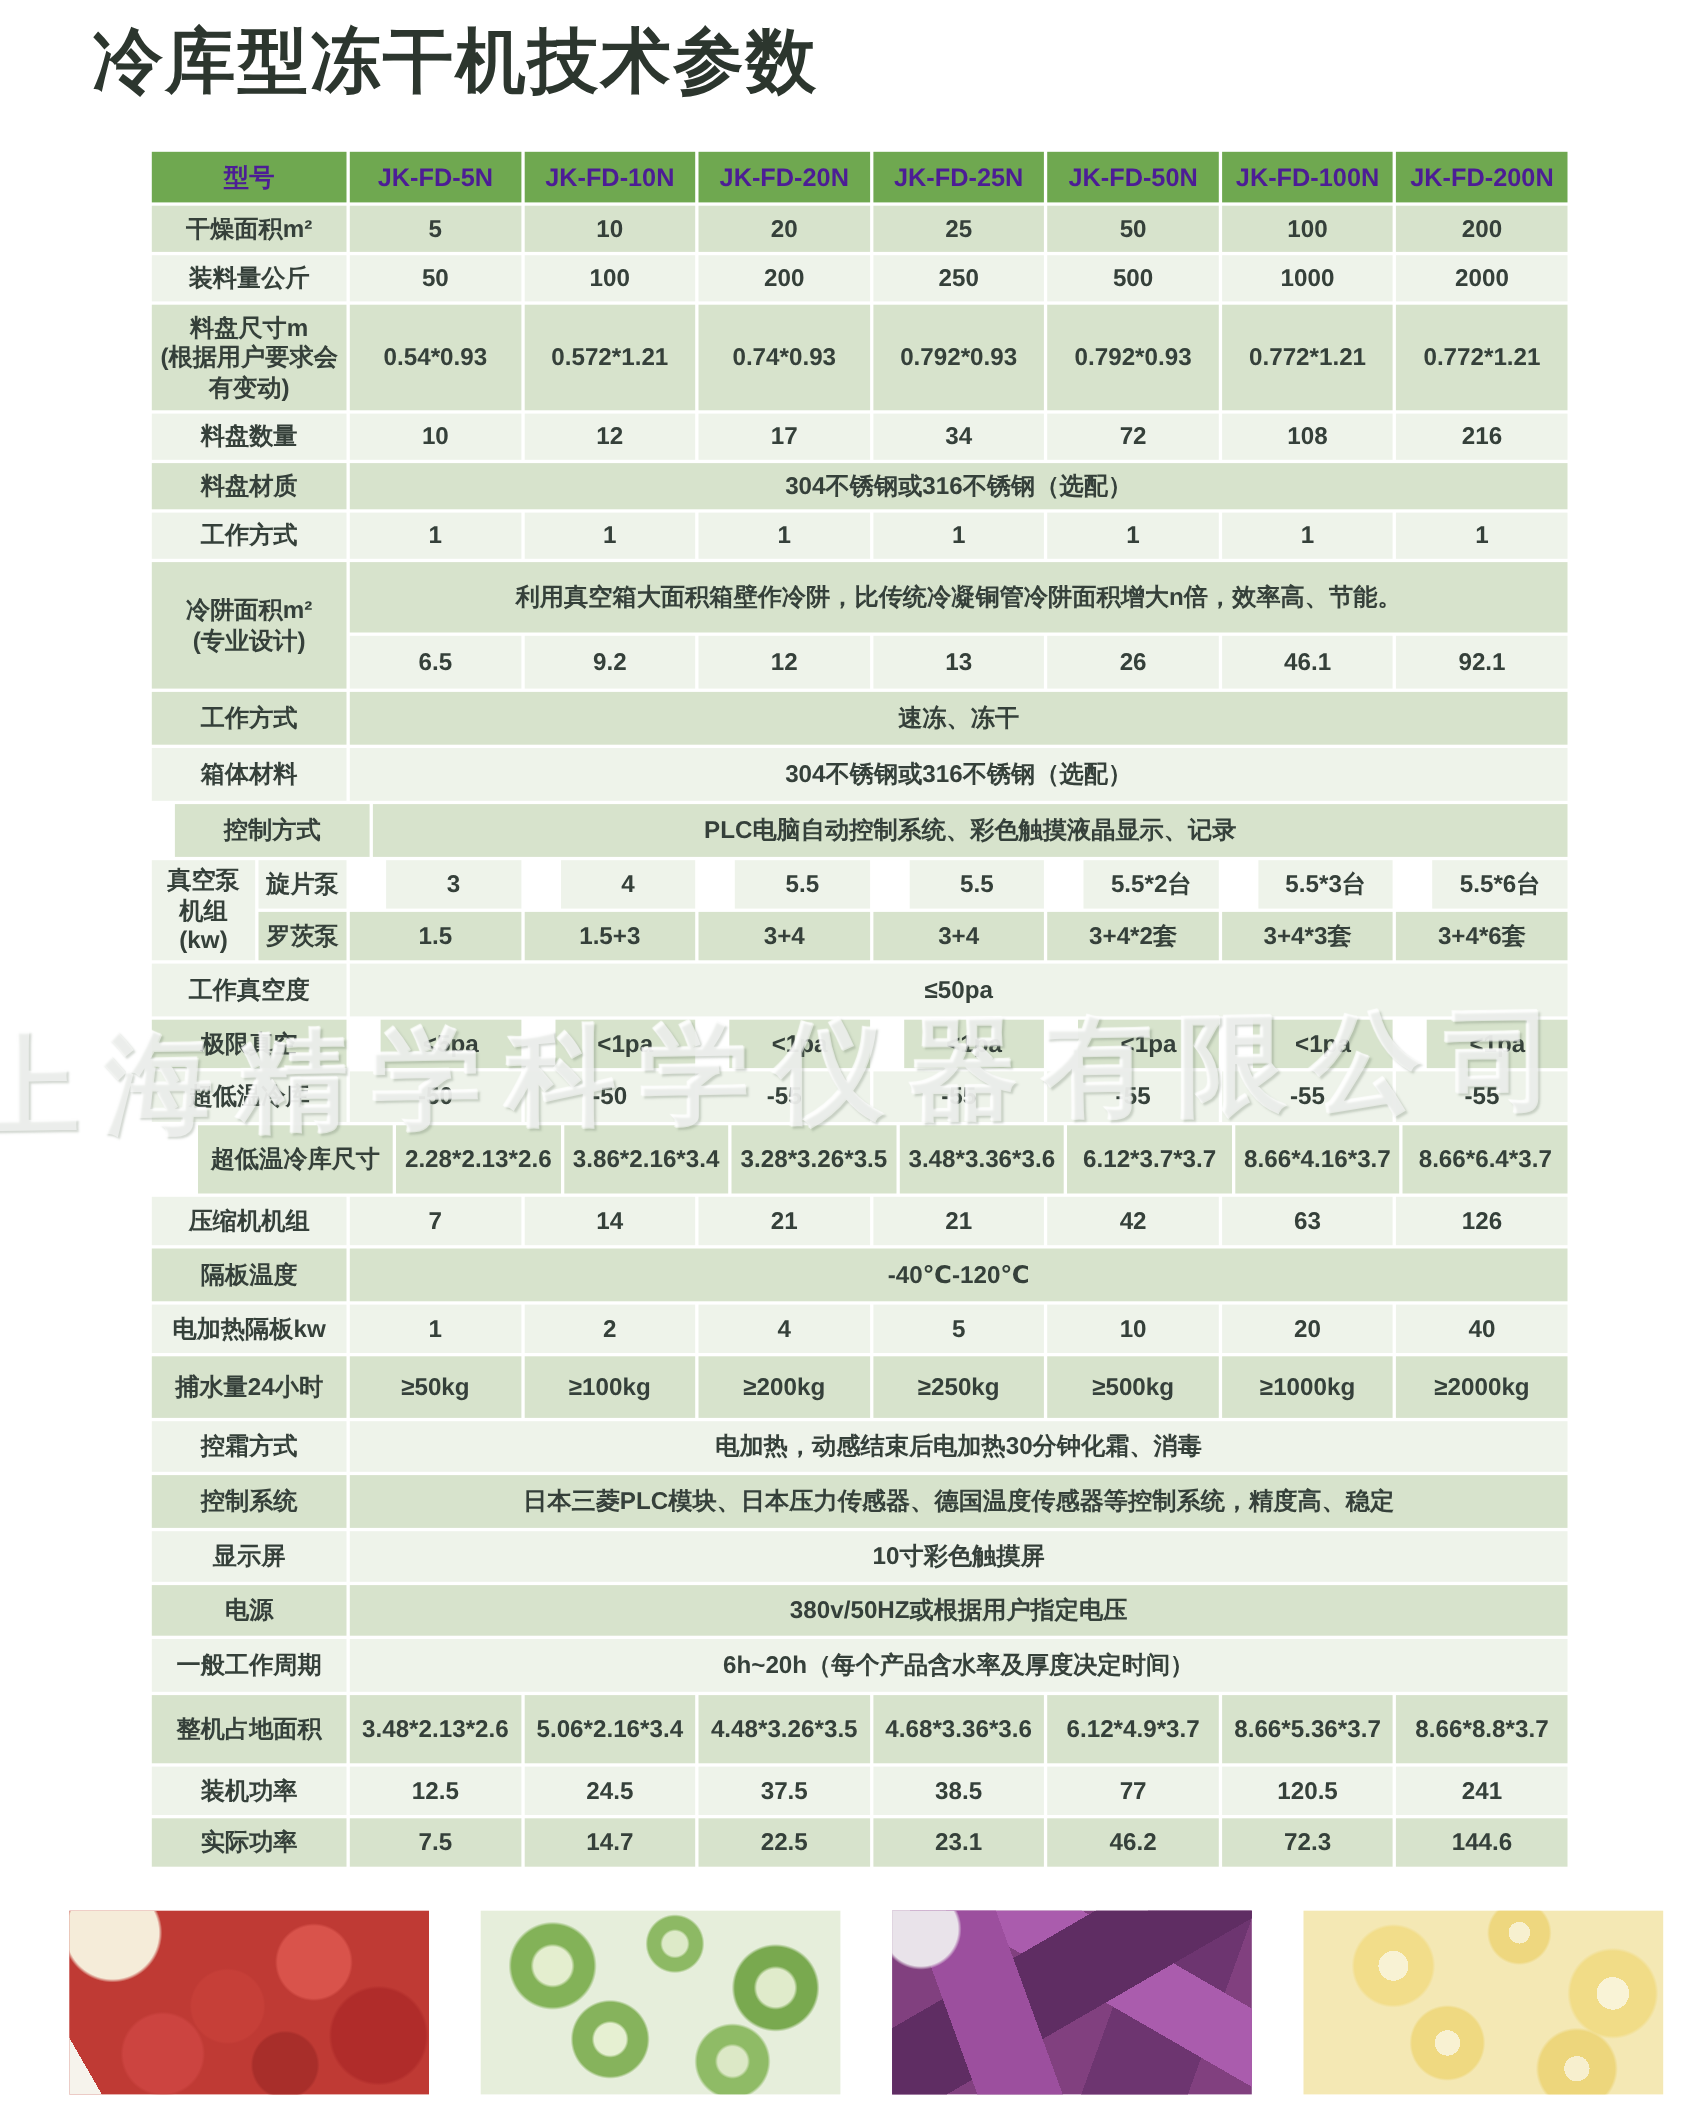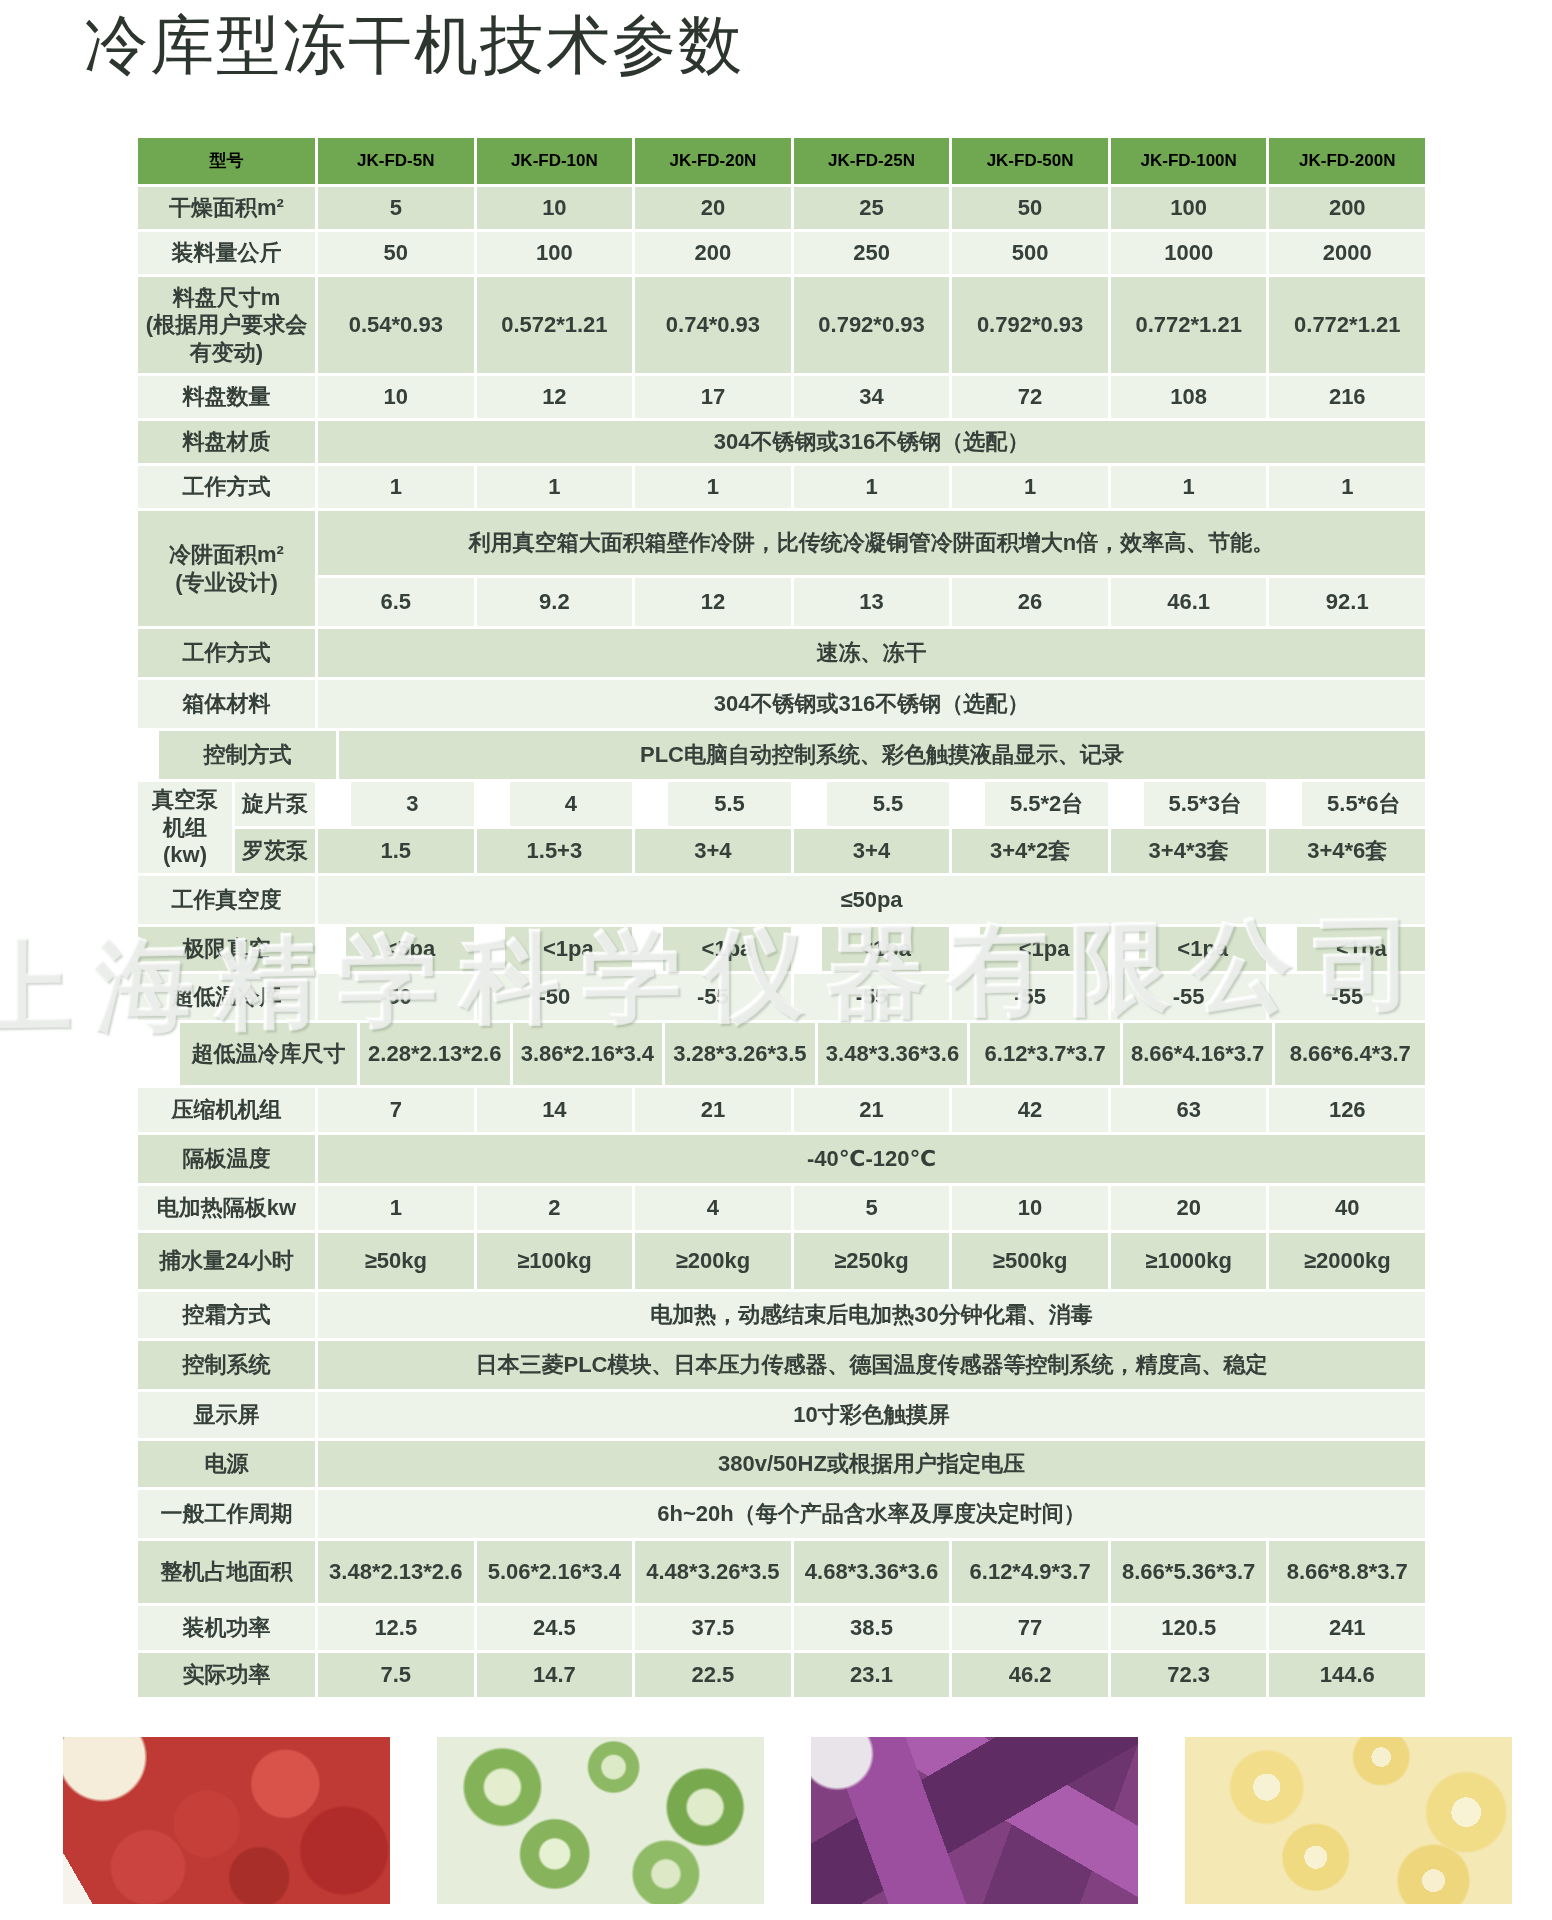--- a/index.html
+++ b/index.html
@@ -1,34 +1,34 @@
 <!DOCTYPE html>
 <html style="--header-green: #6fa850; --row-green: #d7e3cc; --row-white: #eef3ea; --text-dark: #35403a; --title-color: #2c362e;"><head>
 <meta charset="utf-8">
 <style>
   html,body{margin:0;padding:0;}
   .page{position:relative;width:1552px;height:1920px;background:#ffffff;overflow:hidden;
         font-family:"Liberation Sans","DejaVu Sans",sans-serif;}
-  .title{position:absolute;left:84px;top:2px;margin:0;font-size:64px;font-weight:normal;
+  .title{position:absolute;left:84px;top:12px;margin:0;font-size:64px;font-weight:bold;
          color:var(--title-color);letter-spacing:2px;}
   .table{position:absolute;left:138px;top:138px;width:1287px;display:flex;flex-direction:column;gap:3px;}
   .row{display:flex;gap:3px;align-items:stretch;}
   .subcol{flex:1 1 0;display:flex;flex-direction:column;gap:3px;}
   .subcol .row{flex:1 1 auto;}
   .cell{display:flex;align-items:center;justify-content:center;text-align:center;
         font-weight:bold;font-size:22px;color:var(--text-dark);line-height:1.25;
         white-space:pre-line;word-break:break-word;padding:2px 4px;box-sizing:border-box;}
   .label{width:177px;flex:none;}
   .label-narrow{width:94px;flex:none;}
   .sublabel{width:80px;flex:none;}
   .val{flex:1 1 0;}
   .span{flex:1 1 0;}
   .bg-green{background:var(--row-green);}
   .bg-white{background:var(--row-white);}
-  .hdr{background:var(--header-green);color:#000000;font-size:17px;}
+  .hdr{background:var(--header-green);color:#4c1d95;font-size:23px;}
   .header-row{min-height:46px;}
   .watermark{position:absolute;left:-28px;top:908px;width:1640px;white-space:nowrap;
              font-size:100px;font-weight:bold;letter-spacing:22px;
              color:rgba(255,255,255,0.55);
              text-shadow:2px 2px 2px rgba(110,125,105,0.30), -1px -1px 1px rgba(255,255,255,0.85);
              transform:skewY(-1deg);pointer-events:none;}
   .photos{position:absolute;left:63px;top:1737px;display:flex;gap:47px;}
   .photo{width:327px;height:167px;}
   .photo-strawberries{background:
       radial-gradient(circle at 12% 12%, #f5ecd9 0 13%, transparent 14%),

